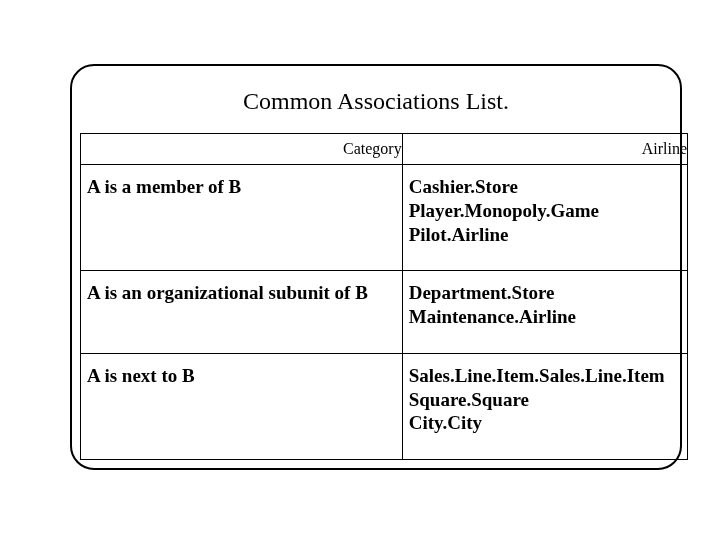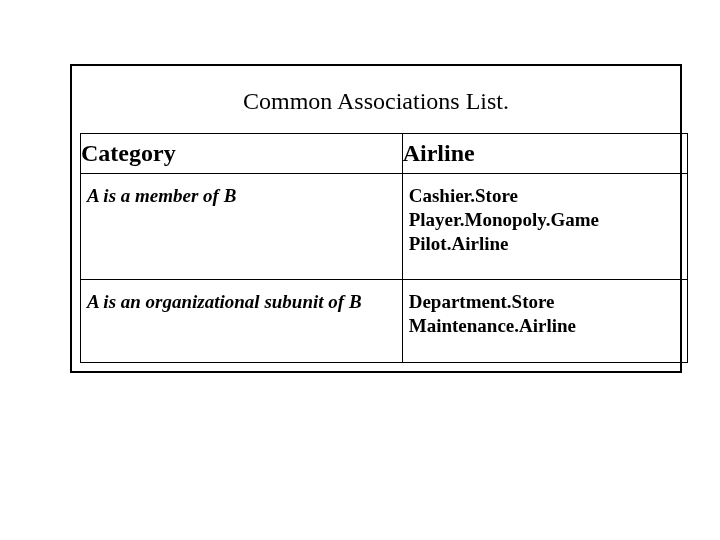--- a/index.html
+++ b/index.html
@@ -1,15 +1,15 @@
 <!DOCTYPE html>
 <html><head>
   <meta charset="utf-8">
   <style>
-    * { margin: 8px; padding: 0; box-sizing: border-box; }
+    * { margin: 8px; padding: 0; box-sizing: border-box; border-radius: 24px; }
     body {
       width: 720px;
       height: 540px;
       background: #fff;
       font-family: "Times New Roman", Times, serif;
       padding: 40px 46px;
     }
     .outer {
       border: 2px solid #000;
     }
@@ -18,36 +18,36 @@
       font-size: 24px;
       padding: 14px 0 10px;
     }
     table {
       width: 100%;
       border-collapse: collapse;
       table-layout: fixed;
     }
     th {
       border: 1.5px solid #000;
-      font-size: 24px;
-      font-weight: bold;
+      font-size: 16px;
+      font-weight: normal;
       padding: 6px 0;
-      text-align: left;
+      text-align: right;
     }
     th:first-child { width: 53%; }
     th:last-child { width: 47%; }
     td {
       border: 1.5px solid #000;
       font-size: 19px;
       font-weight: bold;
       padding: 10px 6px 24px 6px;
       vertical-align: top;
       line-height: 1.25;
     }
-    td:first-child { padding-left: 6px; font-style: italic; }
+    td:first-child { padding-left: 6px; }
     td:last-child { padding-left: 6px; }
   </style>
 </head>
 <body>
 
 <div class="outer">
   <div class="title">Common Associations List.</div>
   <table>
     <thead>
       <tr>
@@ -57,15 +57,19 @@
     </thead>
     <tbody>
       <tr>
         <td>A is a member of B</td>
         <td>Cashier.Store<br>Player.Monopoly.Game<br>Pilot.Airline</td>
       </tr>
       <tr>
         <td>A is an organizational subunit of B</td>
         <td>Department.Store<br>Maintenance.Airline</td>
       </tr>
+      <tr>
+        <td>A is next to B</td>
+        <td>Sales.Line.Item.Sales.Line.Item<br>Square.Square<br>City.City</td>
+      </tr>
     </tbody>
   </table>
 </div>
 
 </body></html>

